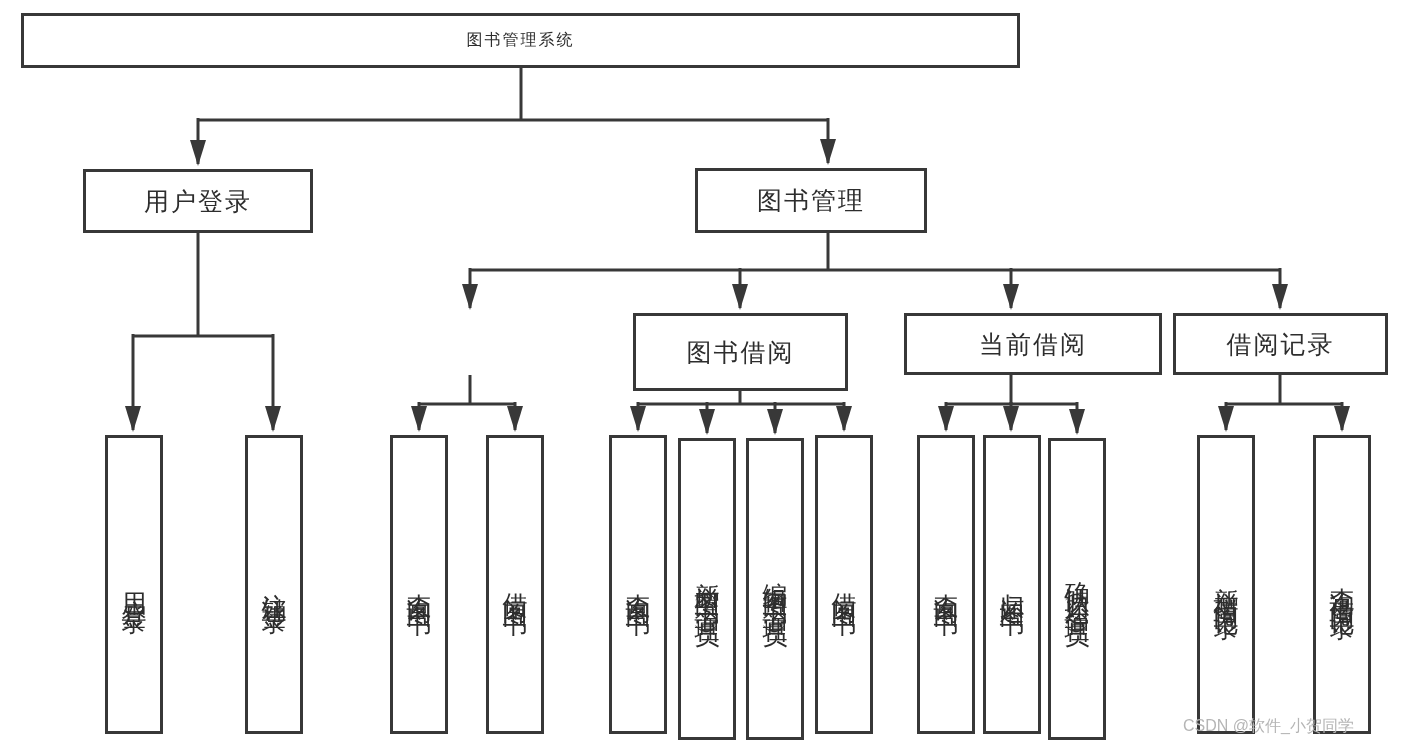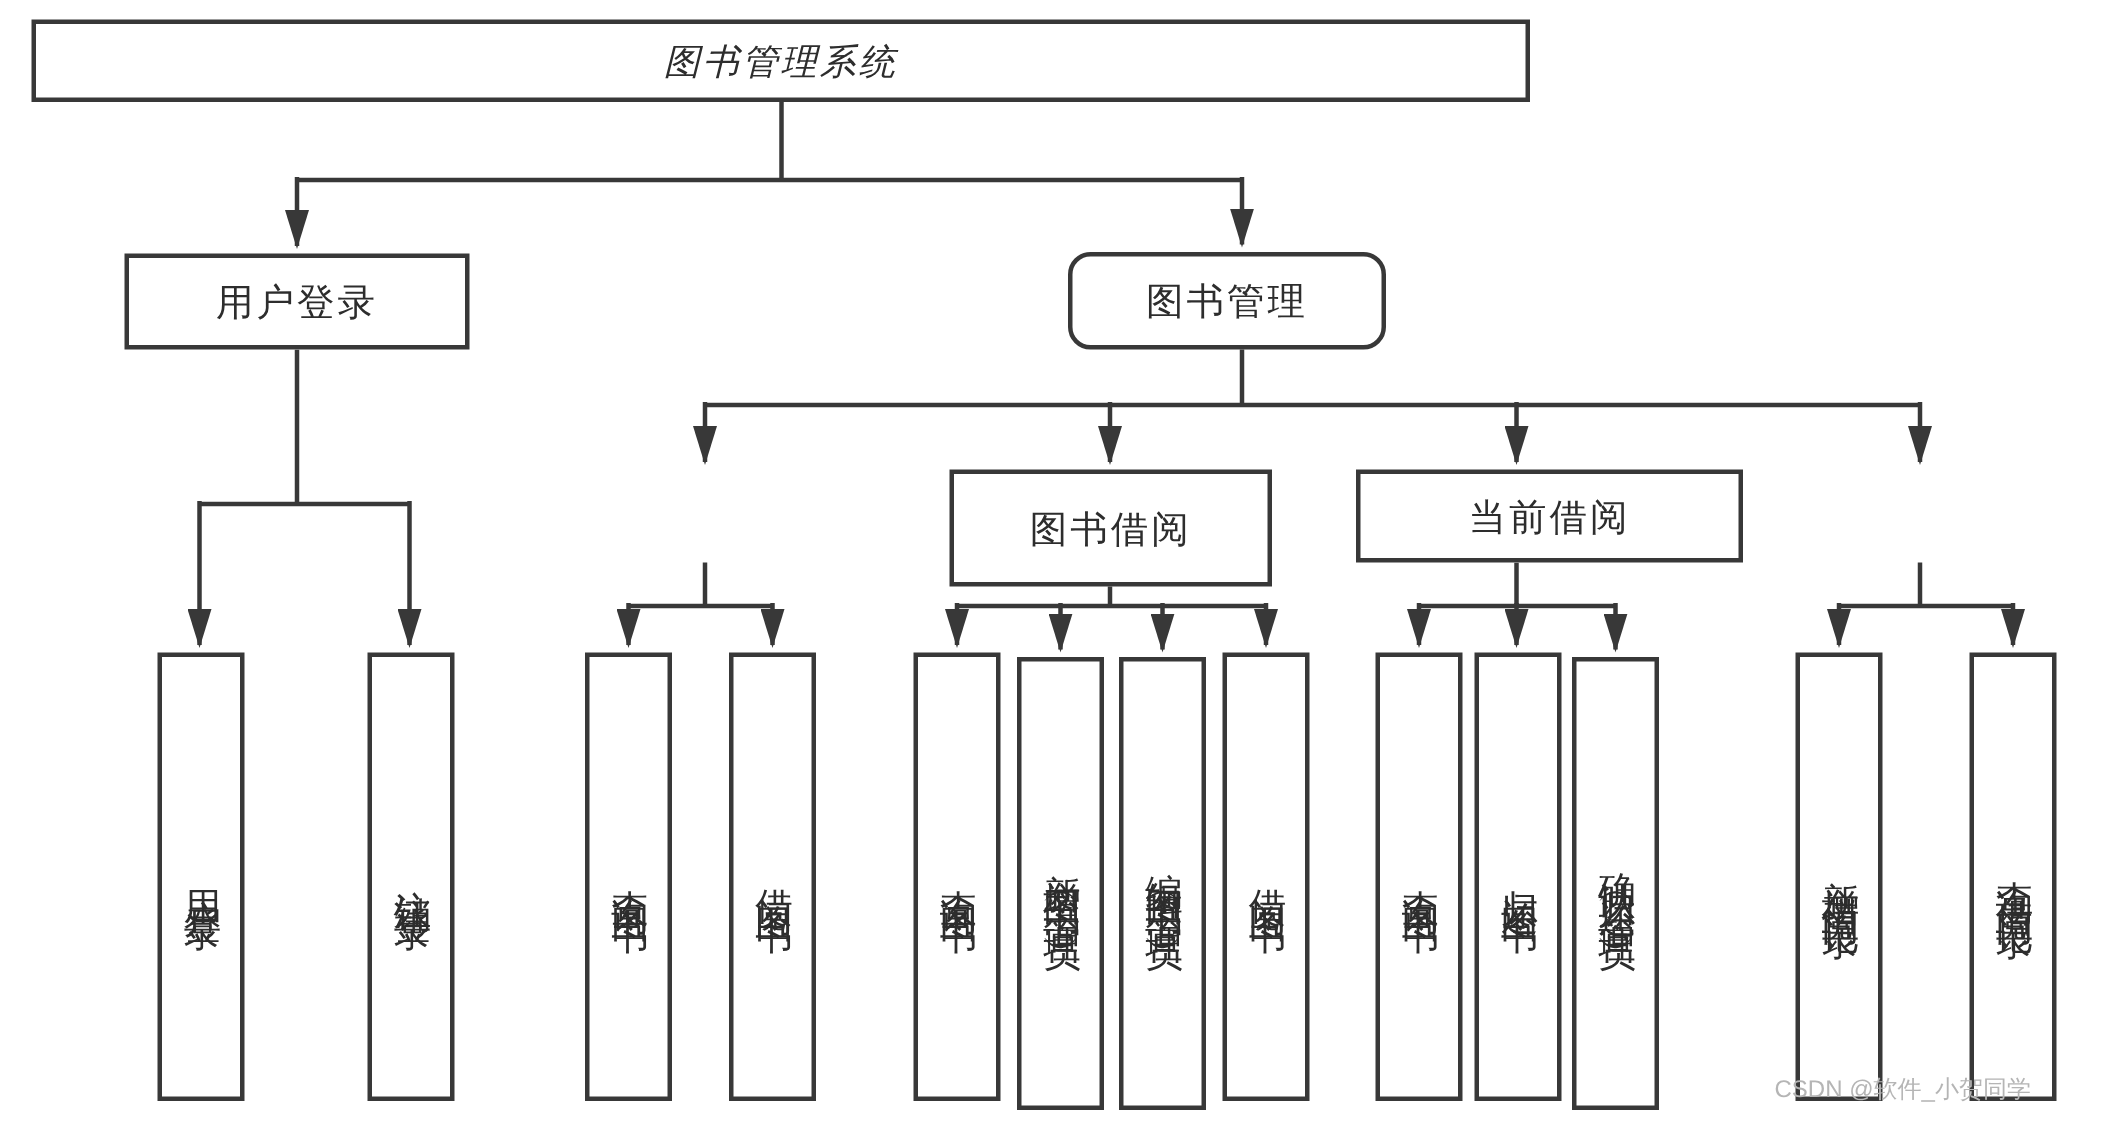--- a/index.html
+++ b/index.html
@@ -32,23 +32,22 @@
     align-items: center;
     justify-content: center;
     color: #2d2d2d;
   }
   .node-h .label {
     font-size: 25px;
     letter-spacing: 2px;
     white-space: nowrap;
   }
   .node-root .label {
-    font-size: 24px;
+    font-size: 16px;
     letter-spacing: 2px;
-    font-style: italic;
   }
   .node-v {
     border-width: 3px;
   }
   .node-v .label {
     writing-mode: vertical-rl;
     text-orientation: mixed;
     font-size: 25px;
     letter-spacing: 6px;
     line-height: 1;
@@ -119,29 +118,32 @@
     </g>
   </svg>
 
   <div class="node node-h node-root" style="left:21px; top:13px; width:999px; height:55px;">
     <span class="label">图书管理系统</span>
   </div>
 
   <div class="node node-h" style="left:83px; top:169px; width:230px; height:64px;">
     <span class="label">用户登录</span>
   </div>
-  <div class="node node-h" style="left:712px; top:168px; width:212px; height:65px;border-radius:15px;">
+  <div class="node node-h" style="left:695px; top:168px; width:232px; height:65px;">
     <span class="label">图书管理</span>
   </div>
 
   <div class="node node-h" style="left:633px; top:313px; width:215px; height:78px;">
     <span class="label">图书借阅</span>
   </div>
   <div class="node node-h" style="left:904px; top:313px; width:258px; height:62px;">
     <span class="label">当前借阅</span>
+  </div>
+  <div class="node node-h" style="left:1173px; top:313px; width:215px; height:62px;">
+    <span class="label">借阅记录</span>
   </div>
 
   <div class="node node-v" style="left:105px; top:435px; width:58px; height:299px;">
     <span class="label">用户登录</span>
   </div>
   <div class="node node-v" style="left:245px; top:435px; width:58px; height:299px;">
     <span class="label">注销登录</span>
   </div>
 
   <div class="node node-v" style="left:390px; top:435px; width:58px; height:299px;">

